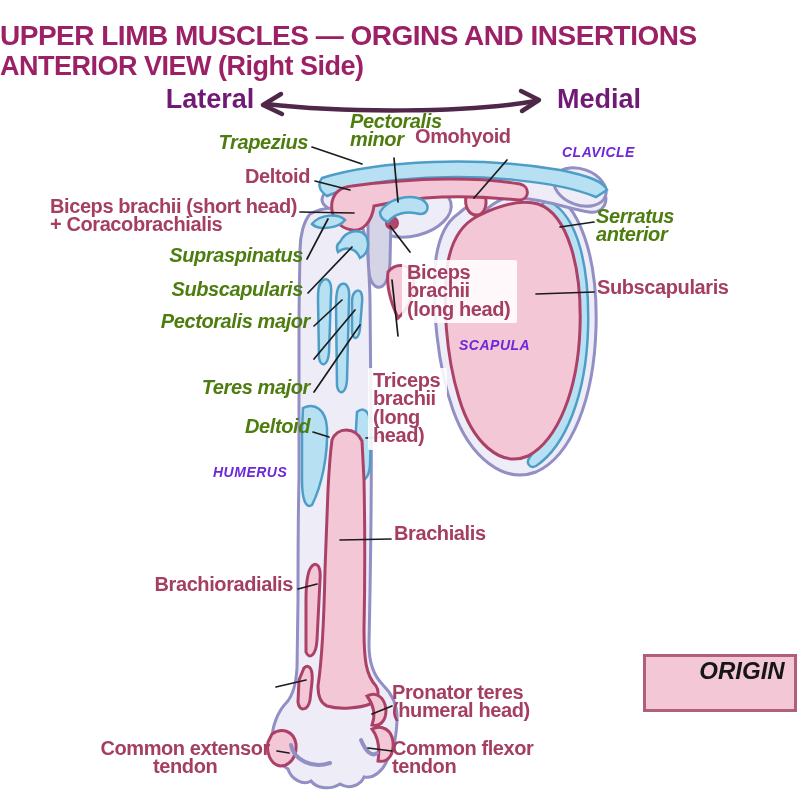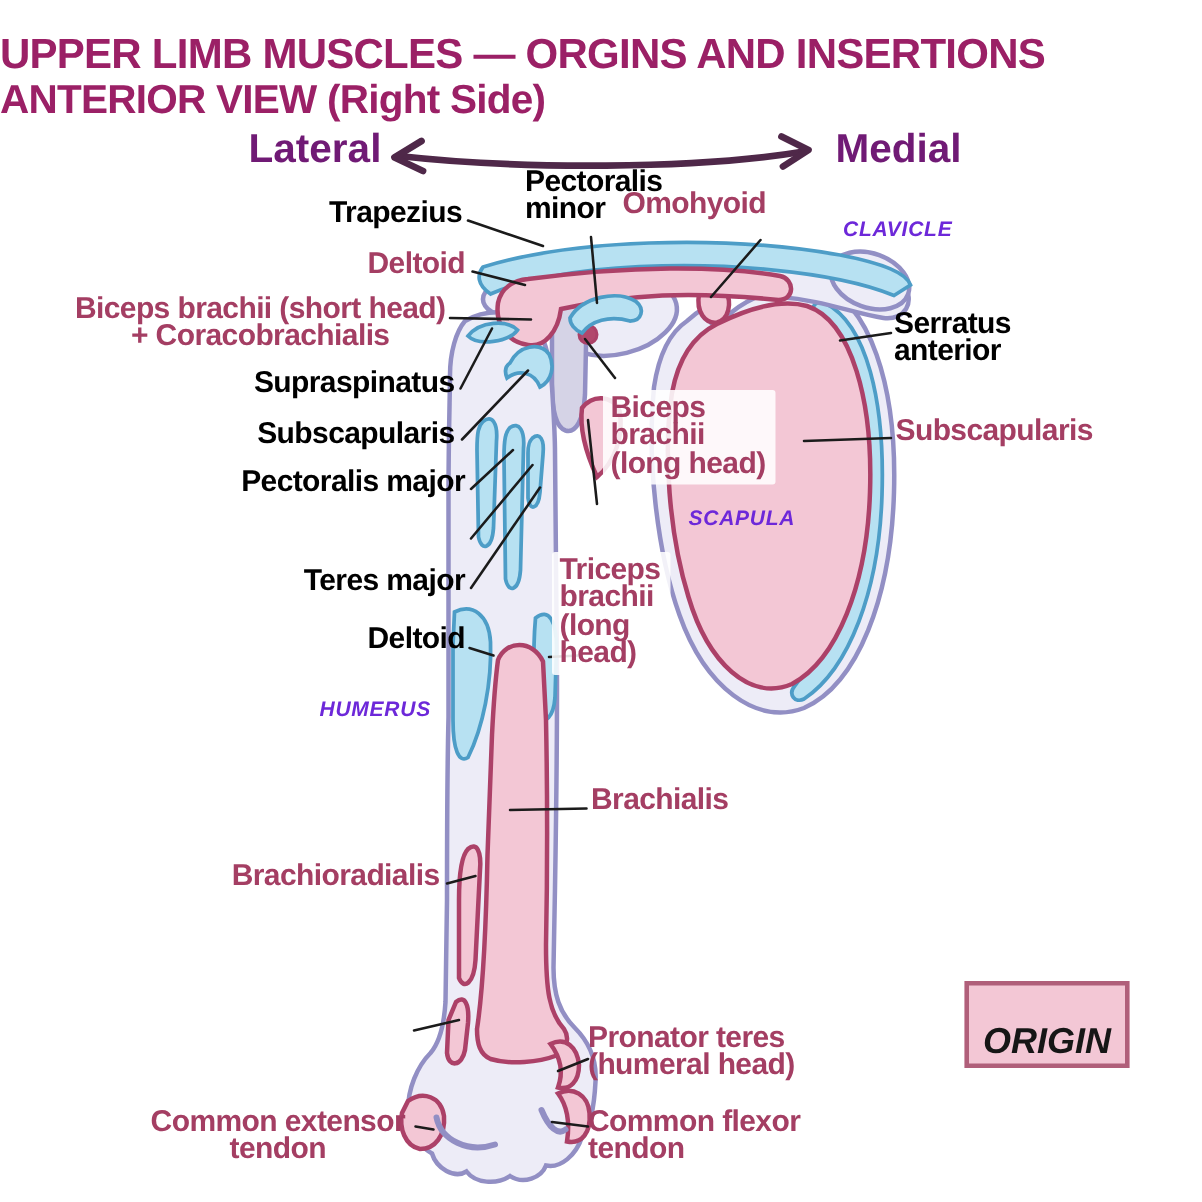--- a/index.html
+++ b/index.html
@@ -8,30 +8,30 @@
   
   .title{position:absolute;left:0;width:801px;text-align:left;color:#9B2066;
          font-weight:700;letter-spacing:-0.5px;}
   .t1{top:20px;font-size:28px;}
   .t2{top:51px;font-size:27px;}
   
   .axisword{position:absolute;font-weight:600;font-size:27px;color:#701a75;}
   
   .lbl{position:absolute;font-weight:700;font-size:20px;line-height:0.92;
        white-space:pre-line;letter-spacing:-0.4px;}
-  .blue{color:#000000;}
+  .blue{color:#4d7c0f;font-style:italic;}
   .maroon{color:#A43E63;}
-  .ra{text-align:center;}
+  .ra{text-align:left;}
   .ca{text-align:center;}
   .wb{background:rgba(255,255,255,0.88);padding:3px 7px 5px 5px;border-radius:2px;margin-top:32px;}
   .bonelbl{position:absolute;font-style:italic;font-weight:700;font-size:14px;
            color:#6d28d9;letter-spacing:0.5px;white-space:pre;}
   
-  .legendbox{position:absolute;display:flex;align-items:flex-end;justify-content:center;
-             font-style:italic;font-weight:700;font-size:24px;color:#161616;}
+  .legendbox{position:absolute;display:flex;align-items:flex-start;justify-content:center;
+             font-style:italic;font-weight:700;font-size:24px;color:#161616;padding-left:44px;}
   .origin-box{left:643px;top:654px;width:104px;height:52px;background:#F3C7D5;border:3px solid #b05f7a;}
   .insertion-box{left:641px;top:722px;width:146px;height:56px;background:#B7E1F2;border:3px solid #4D9DC7;}
   svg{position:absolute;left:0;top:0;}
   .figtxt{z-index:2;}
 </style>
 </head>
 <body>
 
 <div id="canvas">
 

